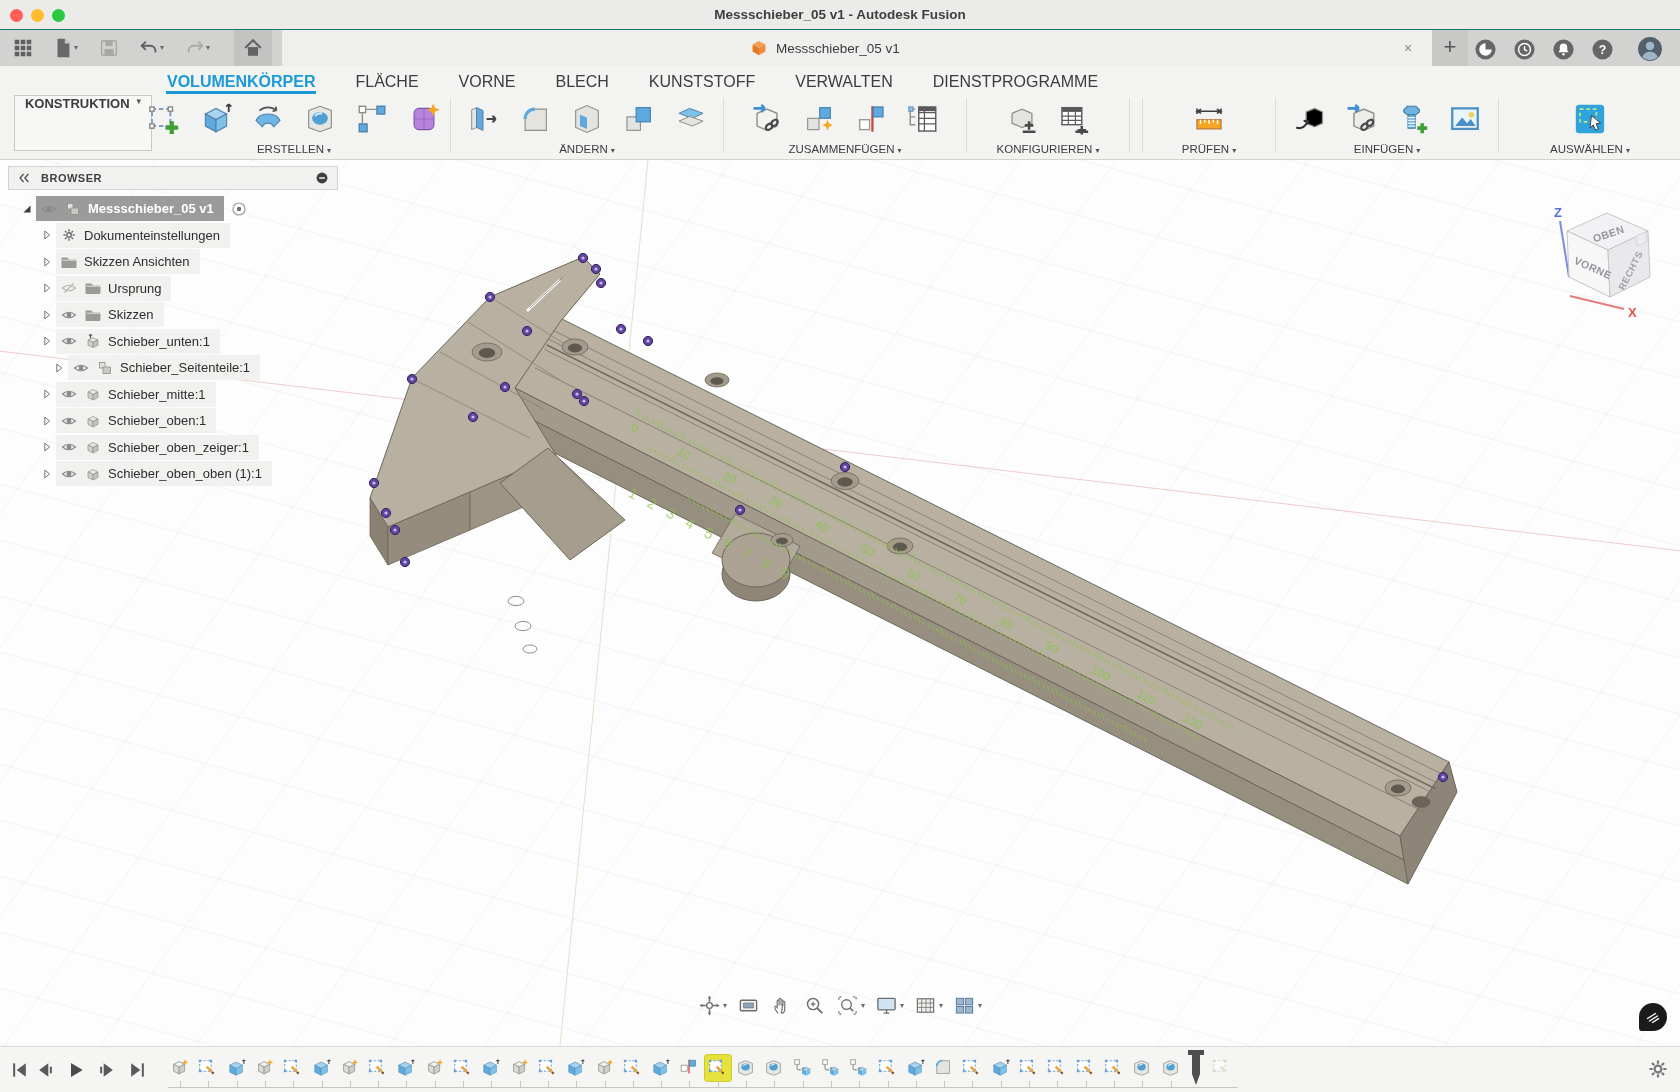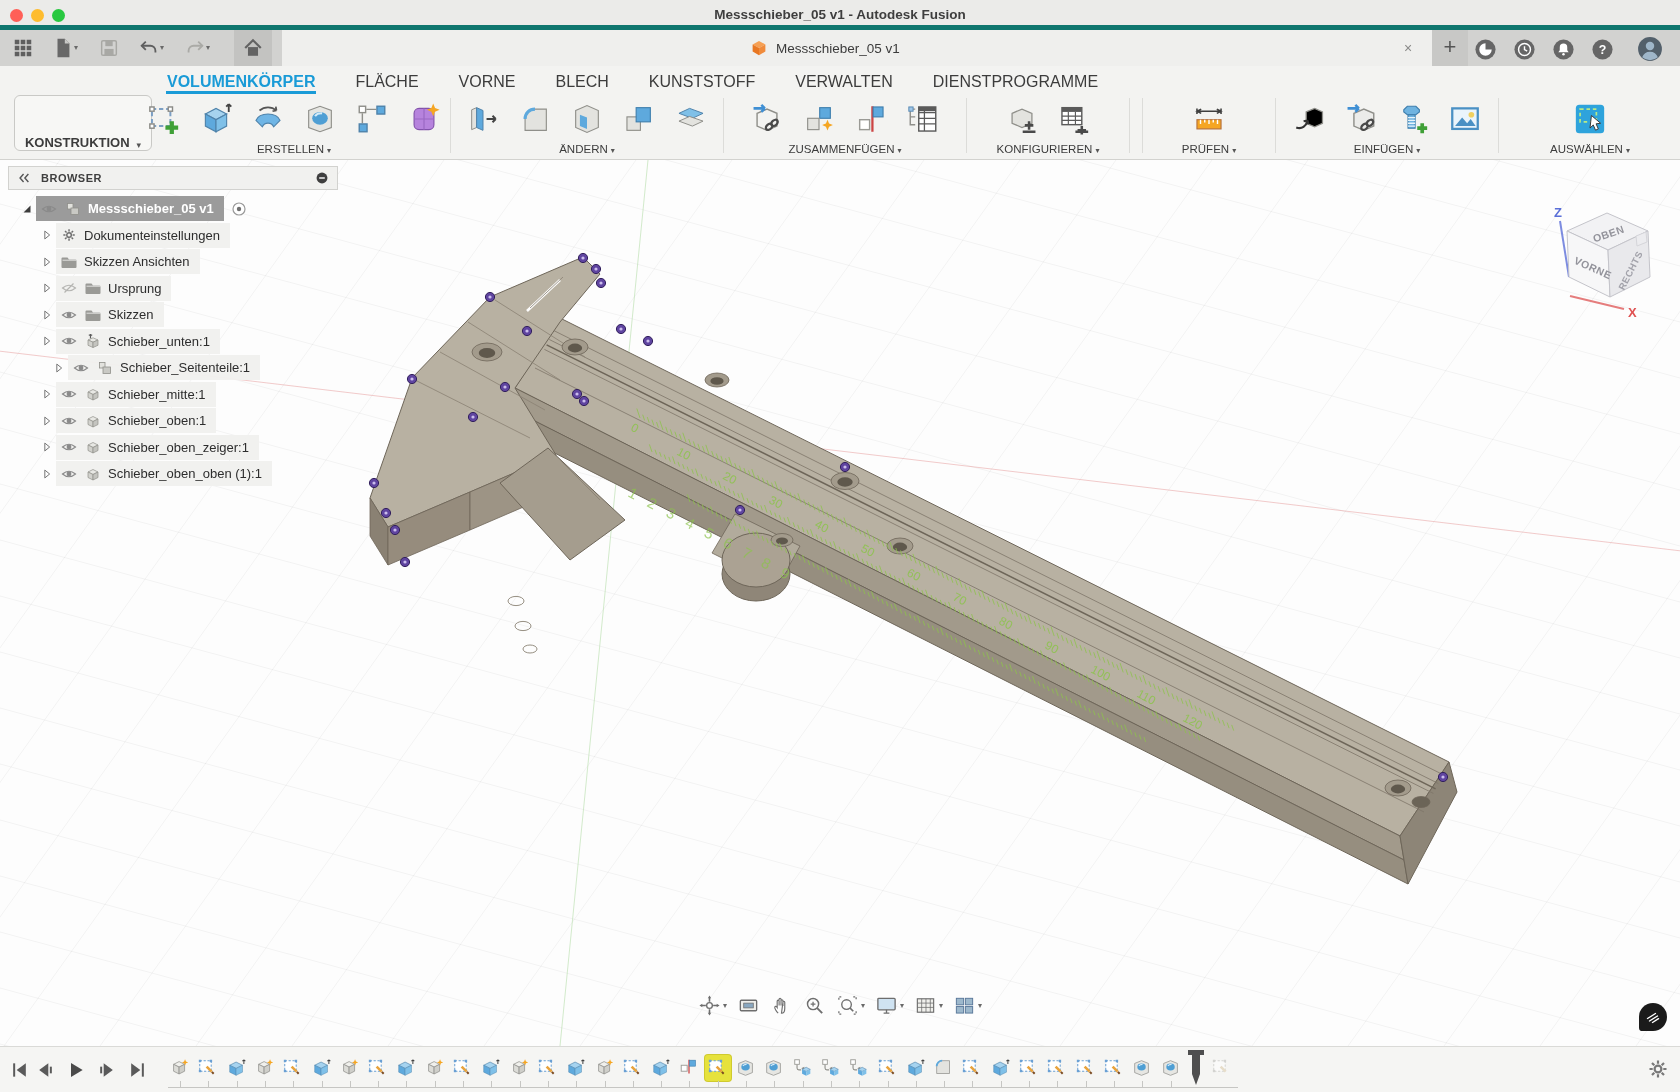--- a/index.html
+++ b/index.html
@@ -1,21 +1,21 @@
 <!DOCTYPE html>
 <html><head>
 <meta charset="utf-8">
 <style>
   html,body{margin:0;padding:0;background:#fff;}
   *{box-sizing:border-box;}
   .app{position:relative;width:1680px;height:1092px;overflow:hidden;
        font-family:"Liberation Sans","DejaVu Sans",sans-serif;color:#3c3c3c;background:#fdfdfd;}
 
   
-  .titlebar{position:absolute;left:0;top:0;width:1680px;height:30px;background:#ebebe9;border-bottom:5px solid #0f766e;}
+  .titlebar{position:absolute;left:0;top:0;width:1680px;height:30px;background:#ebebe9;border-bottom:1px solid #0f766e;}
   .traffic{position:absolute;left:10px;top:9px;display:flex;gap:8px;}
   .tl{width:13px;height:13px;border-radius:50%;display:inline-block;}
   .tl.red{background:#ff5f57;}.tl.yellow{background:#febc2e;}.tl.green{background:#28c840;}
   .wtitle{position:absolute;left:0;right:0;top:7px;text-align:center;font-size:13.5px;font-weight:bold;color:#3e3e3e;}
 
   
   .qatrow{position:absolute;left:0;top:30px;width:1680px;height:36px;background:#d2d2d0;}
   .tabzone{position:absolute;left:282px;top:0;width:1150px;height:36px;background:#efefed;}
   .plusblock{position:absolute;left:1432px;top:0;width:36px;height:36px;background:#c8c8c6;
              text-align:center;line-height:34px;font-size:22px;color:#555;cursor:default;}
@@ -24,21 +24,21 @@
   .homebox{position:absolute;left:234px;top:0;width:38px;height:36px;background:#c3c3c1;}
   .doctab{position:absolute;left:750px;top:0;height:36px;display:flex;align-items:center;gap:8px;
           font-size:13.5px;color:#3c3c3c;}
   .tabclose{position:absolute;left:1398px;top:8px;width:20px;height:20px;text-align:center;line-height:20px;
             font-size:14px;color:#8a8a88;}
   .acct{position:absolute;top:7px;width:26px;height:24px;display:flex;align-items:center;justify-content:center;}
 
   
   .ribbon{position:absolute;left:0;top:66px;width:1680px;height:94px;background:#f3f3f1;border-bottom:1px solid #d2d2cf;}
   .konstruktion{position:absolute;left:14px;top:29px;width:138px;height:56px;background:#f7f7f5;
-     border:1px solid #c9c9c6;border-radius:6px;display:flex;align-items:flex-end;justify-content:center;gap:7px;
+     border:1px solid #c9c9c6;border-radius:0;display:flex;align-items:flex-start;justify-content:center;gap:7px;
      font-size:13px;font-weight:bold;color:#3c3c3c;}
   .ribbon-tabs{position:absolute;left:166px;top:3px;display:flex;gap:38px;height:25px;}
   .rtab{font-size:16px;color:#3c3c3c;padding:4px 1px 3px;border-bottom:3px solid transparent;white-space:nowrap;}
   .rtab.active{color:#1a9bd7;font-weight:bold;border-bottom-color:#1a9bd7;}
   .ribbon-groups{position:absolute;left:144px;top:30px;right:0;height:63px;display:flex;align-items:stretch;}
   .rgroup{display:flex;flex-direction:column;align-items:center;justify-content:flex-start;}
   .rgroup .icons{display:flex;gap:16px;align-items:center;height:46px;}
   .ribtn{width:36px;height:36px;display:flex;align-items:center;justify-content:center;}
   .rgroup .glabel{font-size:11.5px;color:#3c3c3c;margin-top:1px;white-space:nowrap;}
   .glabel .car{font-size:8px;color:#555;margin-left:3px;}

